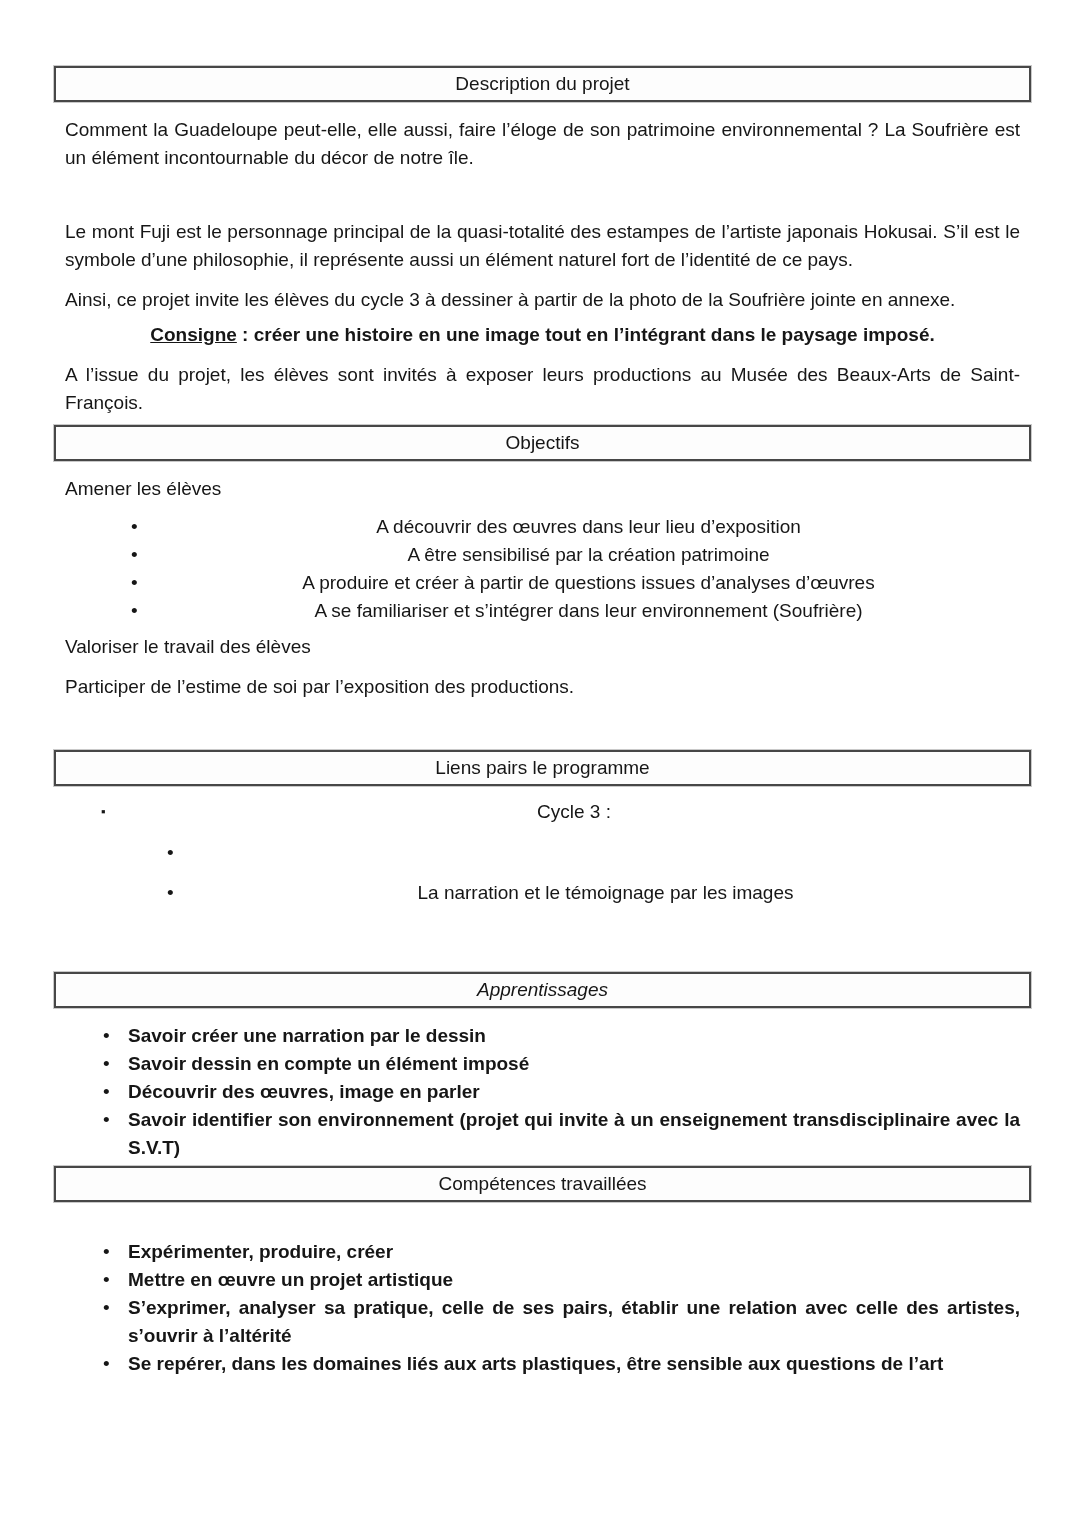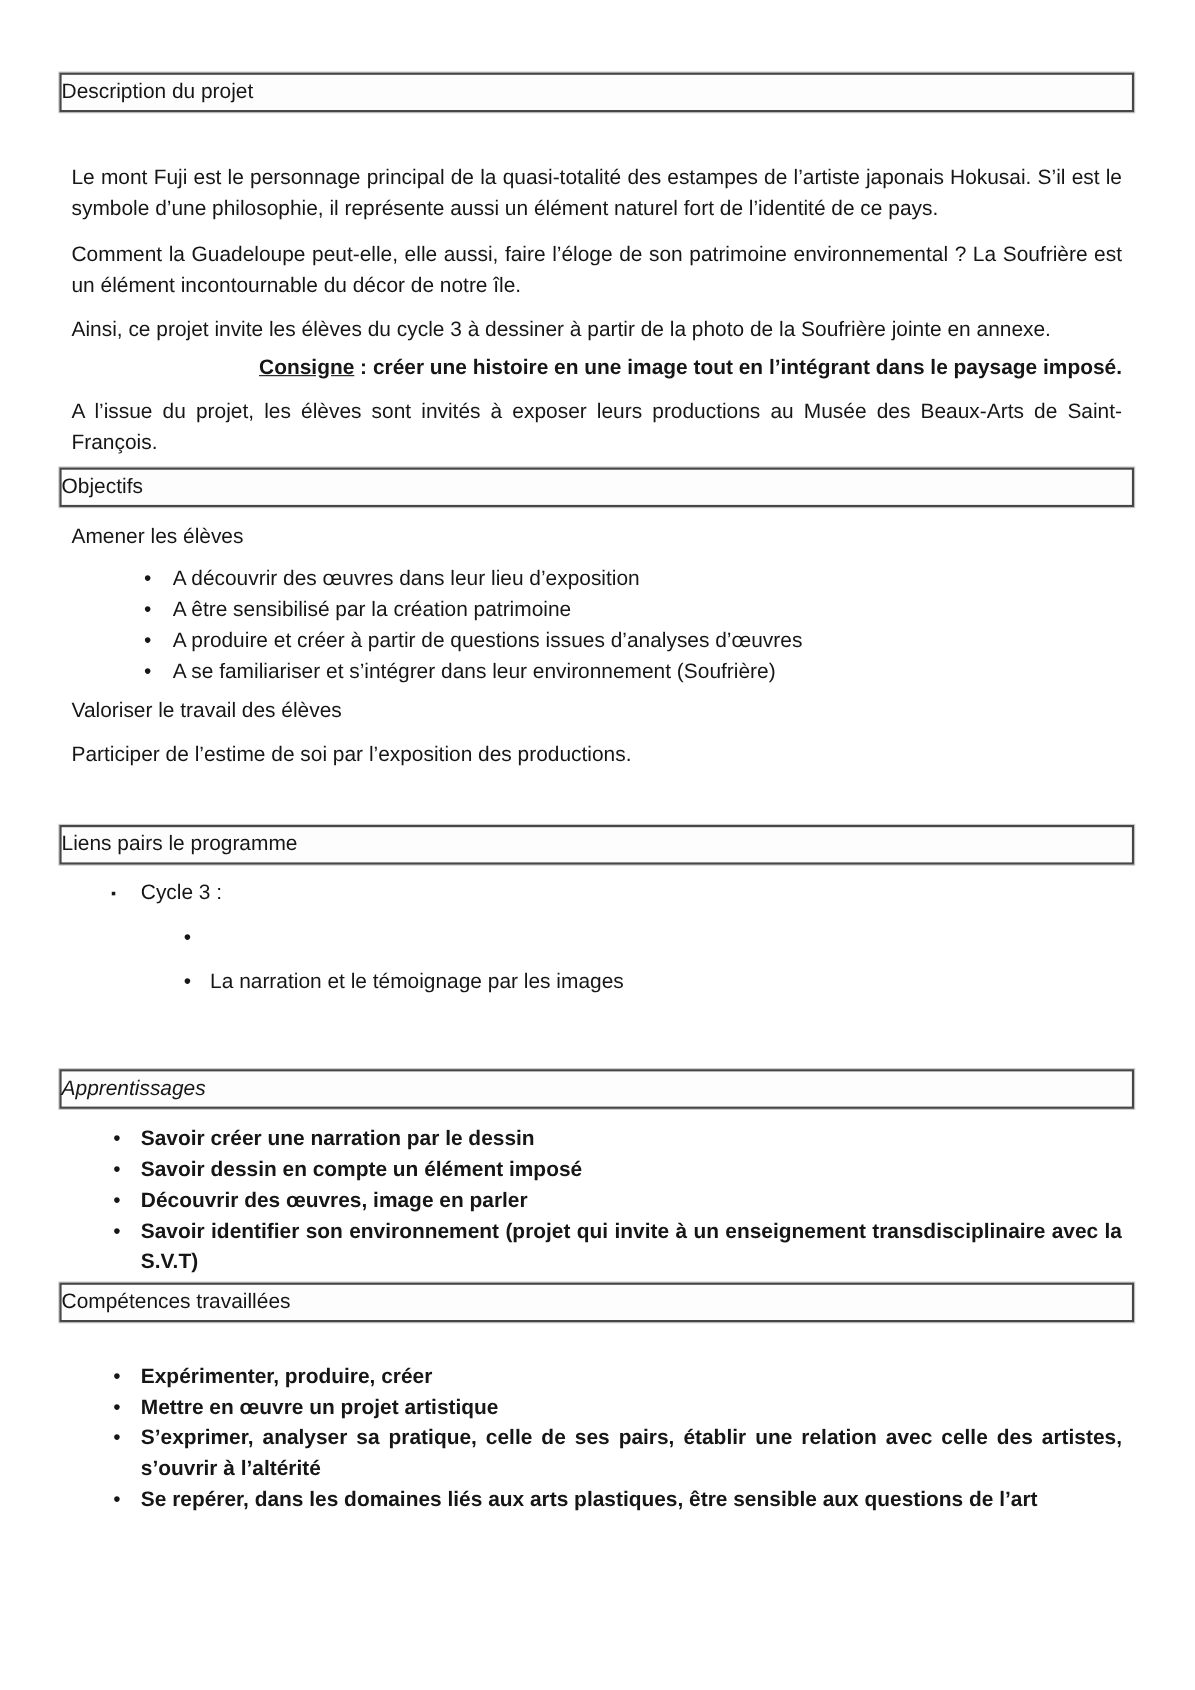--- a/index.html
+++ b/index.html
@@ -11,39 +11,40 @@
     font-size:19px; line-height:28px;
     color:#161616;
     position:relative; overflow:hidden;
   }
   .page { position:absolute; inset:0; padding:66px 66px 0 65px; }
 
   .hdr-box {
     border:2px solid #474747;
     box-shadow:0 0 0 1px #c9c9c9;
     margin:0 -11px;
+    text-align:center;
     padding:2px 0 2px 0;
     background:#fdfdfd;
   }
 
   .para { text-align:justify; }
   .p1 { margin-top:46px; }
   .p2 { margin-top:14px; }
   .p3 { margin-top:12px; }
-  .consigne { margin-top:7px; font-weight:bold; text-align:right; }
+  .consigne { margin-top:7px; font-weight:bold; text-align:center; }
   .consigne .u { text-decoration:underline; }
   .p4 { margin-top:12px; }
 
   .box-objectifs { margin-top:8px; }
   .amener { margin-top:14px; }
 
   ul { list-style:none; }
   .li { display:flex; align-items:flex-start; }
   .marker { flex:0 0 auto; text-align:left; }
-  .li-text { flex:1 1 auto; }
+  .li-text { flex:1 1 auto;text-align:center; }
 
   .objectifs-list { margin-top:10px; }
   .objectifs-list .marker { margin-left:66px; width:26px; }
 
   .valoriser { margin-top:8px; }
   .participer { margin-top:12px; }
 
   .box-liens { margin-top:49px; }
   .cycle-item { margin-top:12px; }
   .cycle-item .marker { margin-left:36px; width:27px; font-size:13px; line-height:28px; }
@@ -61,22 +62,22 @@
 </style>
 </head>
 <body>
 
 <div class="page">
 
   <div class="hdr-box">
     <span>Description du projet</span>
   </div>
 
+  <p class="para p2">Comment la Guadeloupe peut-elle, elle aussi, faire l’éloge de son patrimoine environnemental ? La Soufrière est un élément incontournable du décor de notre île.</p>
   <p class="para p1">Le mont Fuji est le personnage principal de la quasi-totalité des estampes de l’artiste japonais Hokusai. S’il est le symbole d’une philosophie, il représente aussi un élément naturel fort de l’identité de ce pays.</p>
-  <p class="para p2">Comment la Guadeloupe peut-elle, elle aussi, faire l’éloge de son patrimoine environnemental ? La Soufrière est un élément incontournable du décor de notre île.</p>
   <p class="para p3">Ainsi, ce projet invite les élèves du cycle 3 à dessiner à partir de la photo de la Soufrière jointe en annexe.</p>
 
   <p class="consigne"><span class="u">Consigne</span><span> : </span><span>créer une histoire en une image tout en l’intégrant dans le paysage imposé.</span></p>
 
   <p class="para p4">A l’issue du projet, les élèves sont invités à exposer leurs productions au Musée des Beaux-Arts de Saint-François.</p>
 
   <div class="hdr-box box-objectifs">
     <span>Objectifs</span>
   </div>
 

